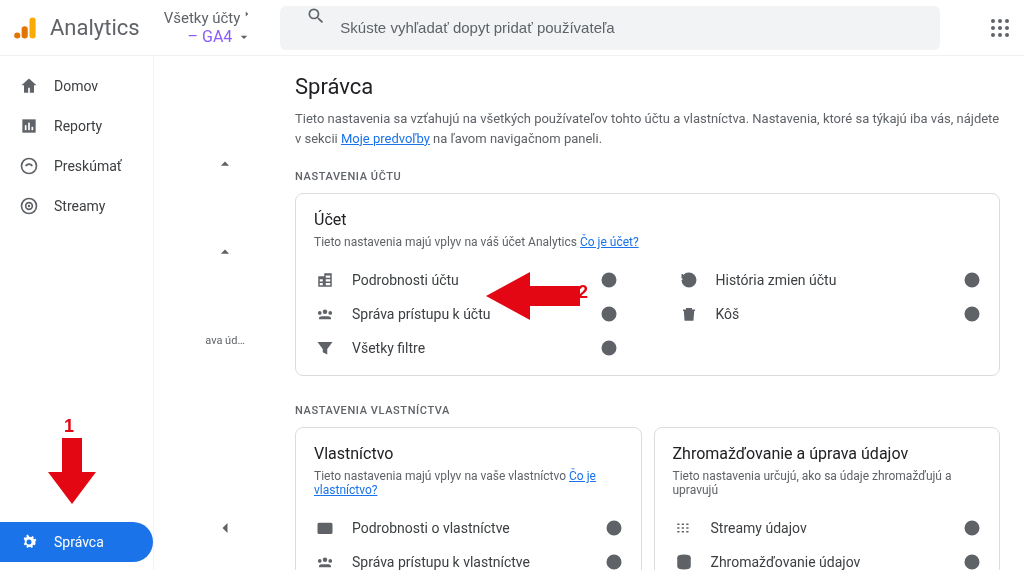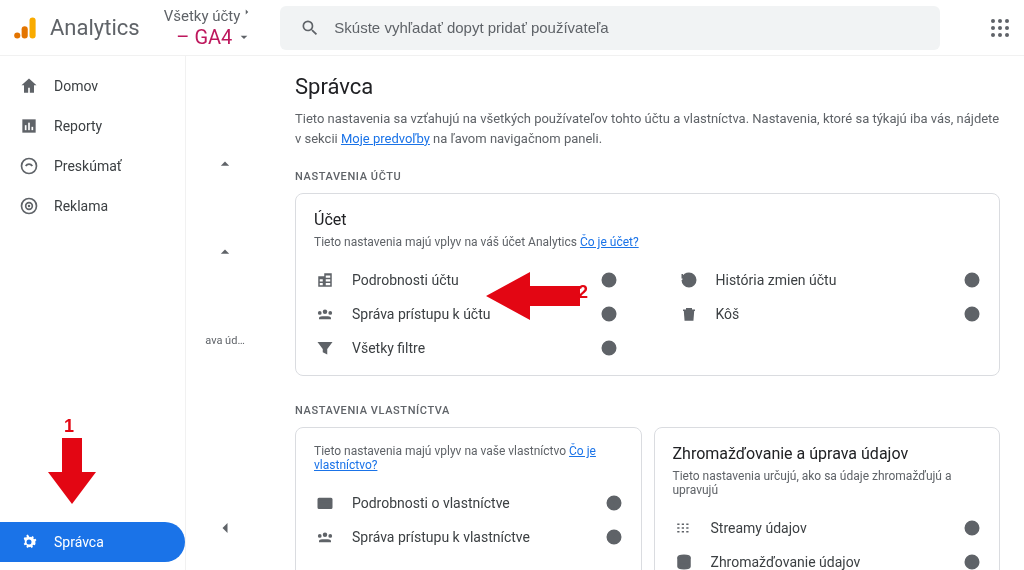--- a/index.html
+++ b/index.html
@@ -5,28 +5,28 @@
   * { box-sizing: border-box; margin: 0; padding: 0; }
   body { font-family: 'Google Sans', Roboto, Arial, sans-serif; font-size: 14px; color: #3c4043; background: #fff; width: 1024px; height: 570px; overflow: hidden; position: relative; }
   
   
   .topbar { display: flex; align-items: center; height: 56px; padding: 0 12px; border-bottom: 1px solid #f1f1f1; gap: 20px; }
   .logo-wrap { display: flex; align-items: center; gap: 10px; min-width: 120px; }
   .logo-icon { width: 28px; height: 28px; }
   .logo-text { font-size: 22px; color: #5f6368; font-weight: 400; }
   .account-switch { display: flex; flex-direction: column; align-items: flex-end; margin-left: 4px; margin-right: 8px; line-height: 1.2; }
   .acct-top { font-size: 15px; color: #5f6368; display: flex; align-items: flex-start; gap: 2px; }
-  .acct-bot { font-size: 20px; color: #be185d; display: flex; align-items: center; gap: 4px; }
-  .search-box { flex: 1; max-width: 660px; height: 44px; background: #f1f3f4; border-radius: 6px; display: flex; align-items: center; padding: 0 20px; gap: 14px; color: #5f6368; }
+  .acct-bot { font-size: 16px; color: #8b5cf6; display: flex; align-items: center; gap: 4px; }
+  .search-box { flex: 1; max-width: 660px; height: 44px; background: #f1f3f4; border-radius: 6px; display: flex; padding: 0 26px; gap: 14px; color: #5f6368; }
   .search-input { flex: 1; border: none; background: transparent; font-size: 15px; color: #5f6368; outline: none; }
   .search-input::placeholder { color: #5f6368; }
   .apps-icon { margin-left: auto; width: 24px; height: 24px; color: #5f6368; }
   
   
-  .leftnav { position: absolute; left: 0; top: 56px; bottom: 0; width: 186px; border-right: 1px solid #f1f1f1; padding-top: 10px; display: flex; flex-direction: column; }
+  .leftnav { position: absolute; left: 0; top: 56px; bottom: 0; width: 154px; border-right: 1px solid #f1f1f1; padding-top: 10px; display: flex; flex-direction: column; }
   .nav-item { display: flex; align-items: center; gap: 14px; height: 40px; padding-left: 18px; color: #3c4043; font-size: 14px; cursor: pointer; border-radius: 0 20px 20px 0; }
   .nav-item .nic { width: 22px; height: 22px; color: #5f6368; display:flex; align-items:center; justify-content:center; }
   .nav-item.active { background: #1a73e8; color: #fff; }
   .nav-item.active .nic { color: #fff; }
   .nav-bottom { margin-top: auto; margin-bottom: 8px; }
   
   
   .content { position: absolute; left: 195px; top: 56px; right: 0; bottom: 0; overflow-y: auto; padding: 18px 24px 100px 100px; }
   .floater { position: absolute; left: 195px; top: 56px; width: 60px; bottom: 8px; display: flex; flex-direction: column; align-items: center; gap: 64px; padding-top: 96px; color: #5f6368; z-index:5; background:#fff; }
   .floater-bg { position:absolute; left:195px; top:56px; width:40px; height:80px; background:#e8f0fe; border-radius:0 24px 24px 0; z-index:1; }
@@ -145,21 +145,21 @@
     <span>Preskúmať</span>
   </div>
   <div class="nav-item">
     <span class="nic">
         <svg class="ic" viewBox="0 0 24 24">
           <circle cx="12" cy="12" r="9" fill="none" stroke="currentColor" stroke-width="2"></circle>
           <circle cx="12" cy="12" r="4" fill="none" stroke="currentColor" stroke-width="2"></circle>
           <circle cx="12" cy="12" r="1.5"></circle>
         </svg>
       </span>
-    <span>Reklama</span>
+    <span>Streamy</span>
   </div>
   <div class="nav-bottom">
     <div class="nav-item active">
       <span class="nic">
           <svg class="ic" viewBox="0 0 24 24">
             <path d="M19.4 13l.6-1-.6-1 1.5-1.2-1-1.7-1.9.5-.8-.8.5-1.9-1.7-1-1.2 1.5-1-.6-1 .6L10.6 3l-1.7 1 .5 1.9-.8.8-1.9-.5-1 1.7L7.2 11l-.6 1 .6 1-1.5 1.2 1 1.7 1.9-.5.8.8-.5 1.9 1.7 1 1.2-1.5 1 .6 1-.6 1.2 1.5 1.7-1-.5-1.9.8-.8 1.9.5 1-1.7L19.4 13zM12 15a3 3 0 110-6 3 3 0 010 6z"></path>
           </svg>
         </span>
       <span>Správca</span>
     </div>
@@ -274,20 +274,21 @@
               </span>
           </div>
         </div>
       </div>
     </div>
   </div>
 
   <div class="section-label">NASTAVENIA VLASTNÍCTVA</div>
   <div class="half-cards">
     <div class="card">
+      <div class="card-title">Vlastníctvo</div>
       <div class="card-desc"><span>Tieto nastavenia majú vplyv na vaše vlastníctvo </span><a href="#">Čo je vlastníctvo?</a></div>
       <div class="setting-row">
         <span class="sic">
             <svg class="ic18" viewBox="0 0 24 24" fill="none" stroke="currentColor" stroke-width="2">
               <rect x="3" y="6" width="18" height="13" rx="1"></rect>
               <path d="M3 10h18"></path>
             </svg>
           </span>
         <span class="sl">Podrobnosti o vlastníctve</span>
         <span class="help">

